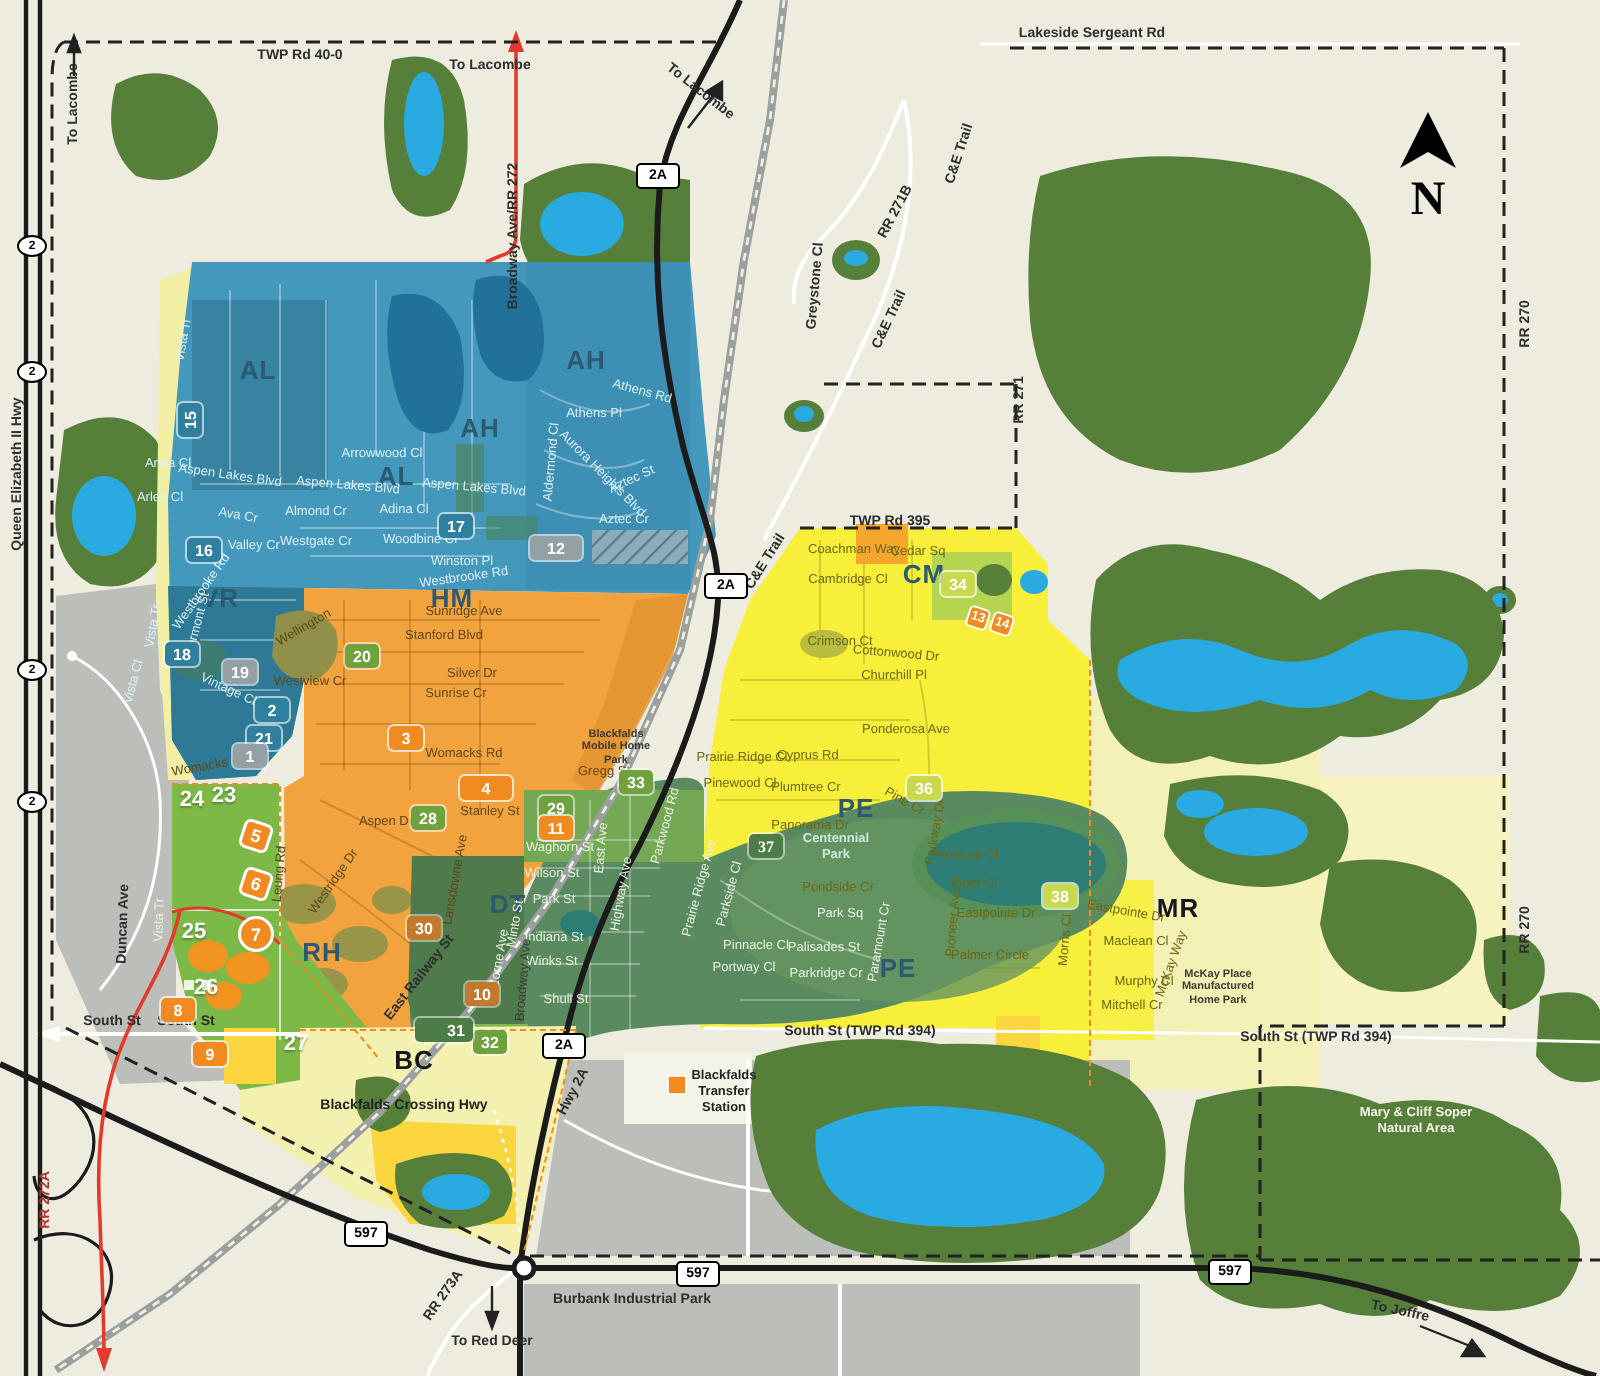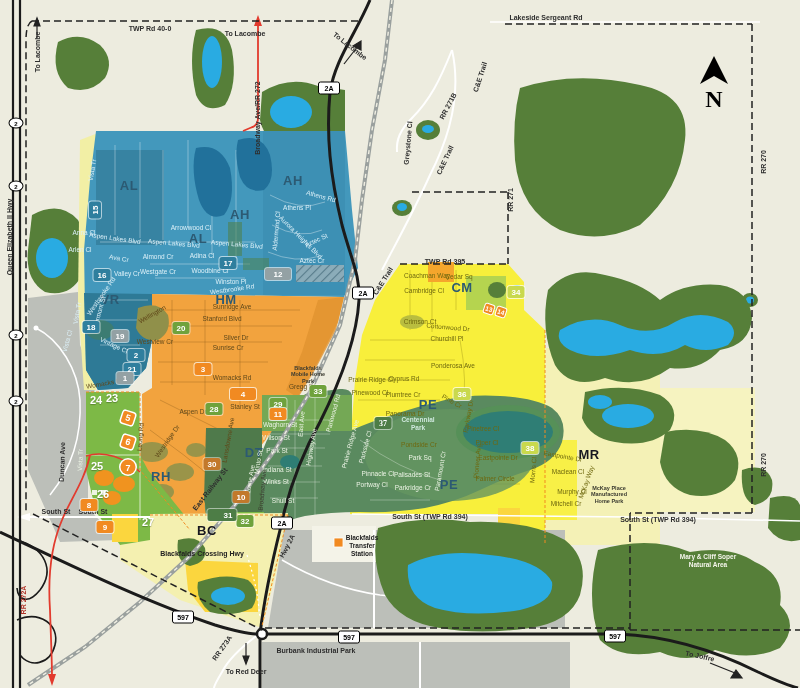--- a/index.html
+++ b/index.html
@@ -408,21 +408,21 @@
       <div class="bdg k-gray" style="left: 125px; top: 378px; transform: translate(-50%, -50%) rotate(0deg);">1</div>
       <div class="bdg k-gray" style="left: 120px; top: 336px; transform: translate(-50%, -50%) rotate(0deg);">19</div>
       <div class="bdg k-gray" style="width: 26px; left: 278px; top: 274px; transform: translate(-50%, -50%) rotate(0deg);">12</div>
       <div class="bdg k-green" style="left: 181px; top: 328px; transform: translate(-50%, -50%) rotate(0deg);">20</div>
       <div class="bdg k-green" style="left: 214px; top: 409px; transform: translate(-50%, -50%) rotate(0deg);">28</div>
       <div class="bdg k-green" style="left: 278px; top: 404px; transform: translate(-50%, -50%) rotate(0deg);">29</div>
       <div class="bdg k-green" style="left: 318px; top: 391px; transform: translate(-50%, -50%) rotate(0deg);">33</div>
       <div class="bdg k-green" style="left: 245px; top: 521px; transform: translate(-50%, -50%) rotate(0deg);">32</div>
       <div class="bdg k-dgreen" style="left: 222px; top: 515px; transform: translate(-50%, -50%) rotate(0deg); padding-left: 12px;">31</div>
       <div class="bdg k-dgreen" style="left: 383px; top: 423px; transform: translate(-50%, -50%) rotate(0deg); font-family: Liberation Serif, serif;">37</div>
-      <div class="bdg k-ygreen" style="left: 516px; top: 292px; transform: translate(-50%, -50%) rotate(0deg); text-align: center;">34</div>
+      <div class="bdg k-ygreen" style="left: 479px; top: 292px; transform: translate(-50%, -50%) rotate(0deg); text-align: center;">34</div>
       <div class="bdg k-ygreen" style="left: 462px; top: 394px; transform: translate(-50%, -50%) rotate(0deg);">36</div>
       <div class="bdg k-ygreen" style="left: 530px; top: 448px; transform: translate(-50%, -50%) rotate(0deg);">38</div>
       <div class="bdg k-orange" style="left: 203px; top: 369px; transform: translate(-50%, -50%) rotate(0deg);">3</div>
       <div class="bdg k-orange" style="width: 26px; left: 243px; top: 394px; transform: translate(-50%, -50%) rotate(0deg);">4</div>
       <div class="bdg k-orange" style="left: 89px; top: 505px; transform: translate(-50%, -50%) rotate(0deg);">8</div>
       <div class="bdg k-orange" style="left: 105px; top: 527px; transform: translate(-50%, -50%) rotate(0deg);">9</div>
       <div class="bdg k-orange" style="left: 278px; top: 414px; transform: translate(-50%, -50%) rotate(0deg);">11</div>
       <div class="bdg k-dorange" style="left: 212px; top: 464px; transform: translate(-50%, -50%) rotate(0deg);">30</div>
       <div class="bdg k-dorange" style="left: 241px; top: 497px; transform: translate(-50%, -50%) rotate(0deg);">10</div>
       <div class="bdg k-circle" style="left: 128px; top: 467px; transform: translate(-50%, -50%) rotate(0deg);">7</div>

